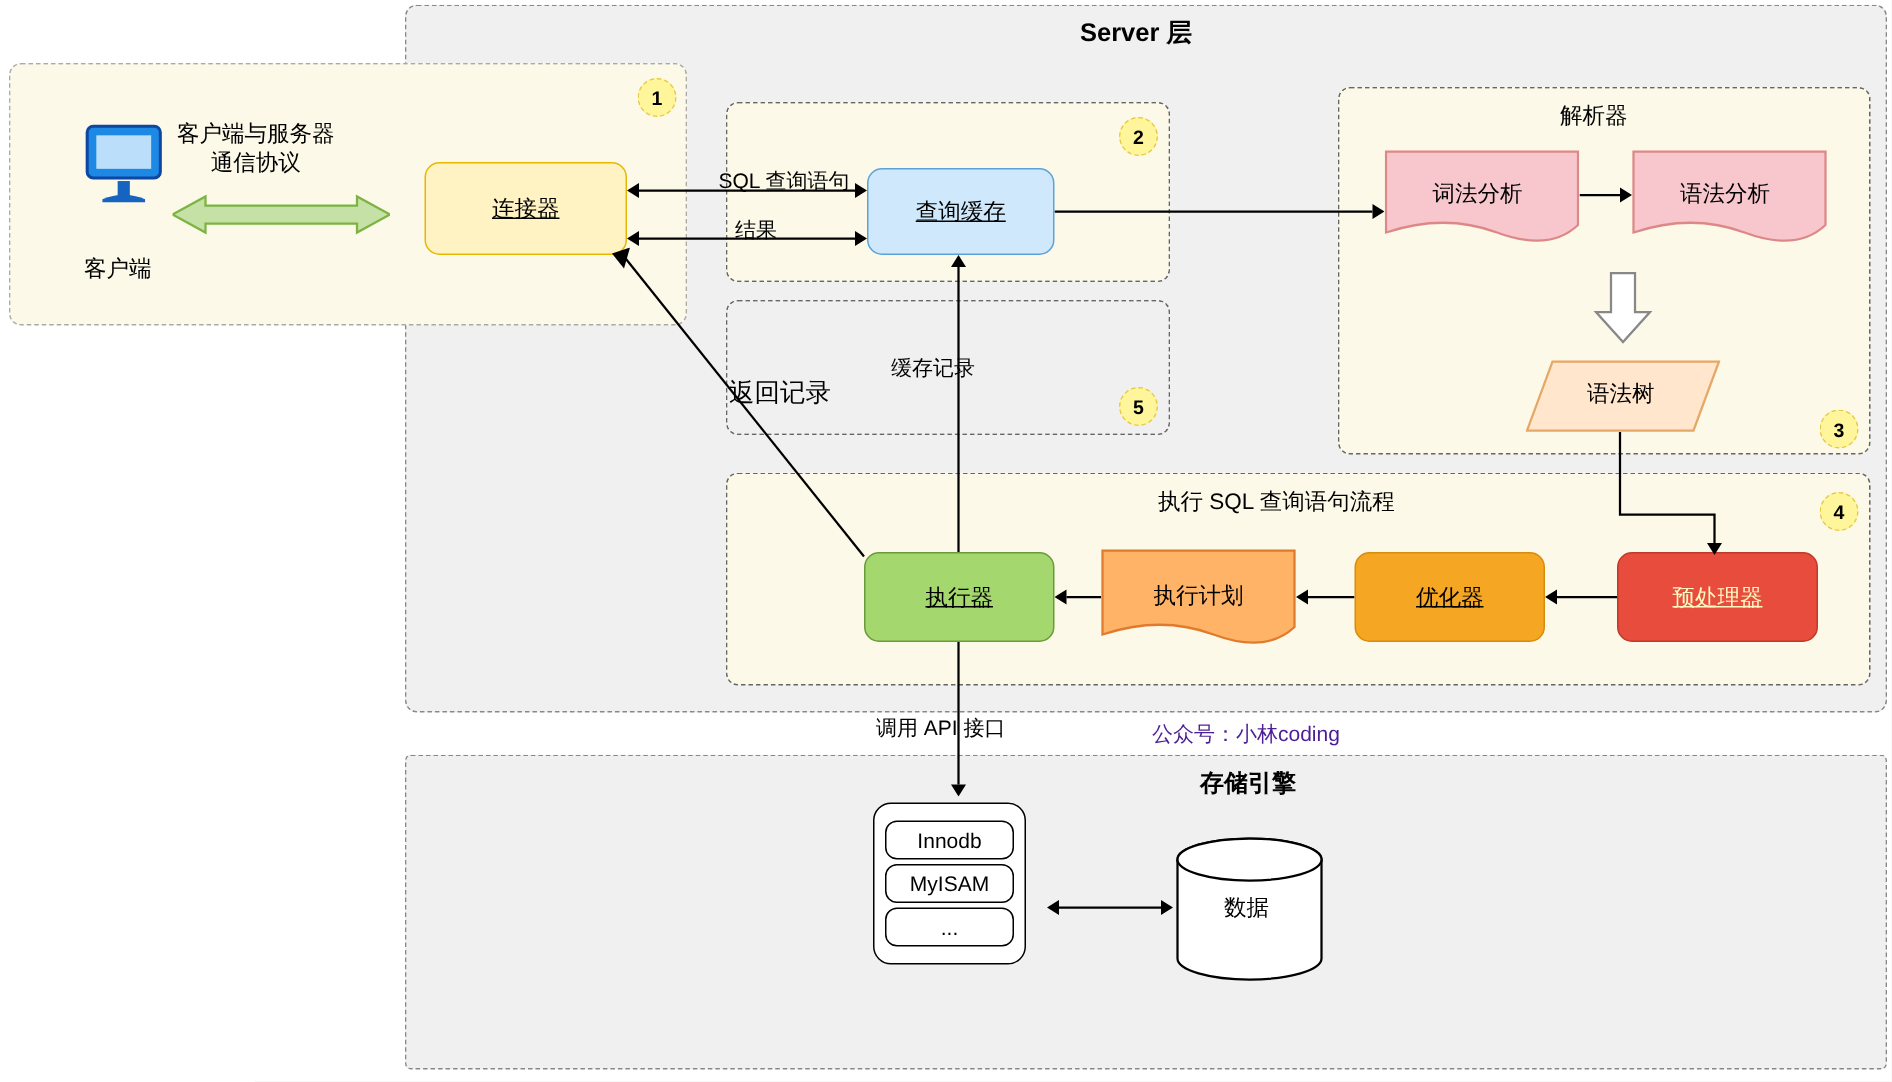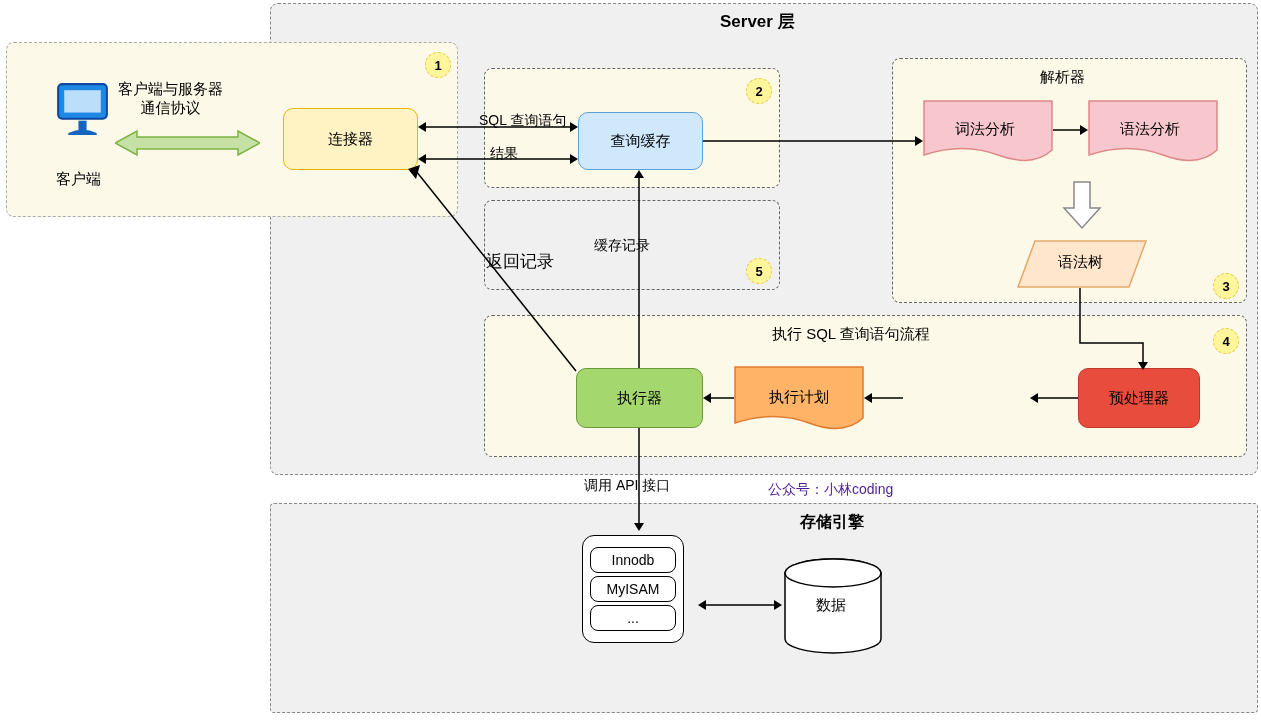--- a/index.html
+++ b/index.html
@@ -1,17 +1,17 @@
 <!DOCTYPE html>
 <html><head>
 <meta charset="utf-8">
 <style>
   body { margin:0; font-family:Arial,"Microsoft YaHei",sans-serif; background:#fff; }
   #canvas { position:relative; width:1261px; height:721px; }
-  .box { position:absolute; display:flex; align-items:center; justify-content:center; font-size:15px; box-sizing:border-box; }
+  .box { position:absolute; display:flex; align-items:center; justify-content:center; font-size:15px; box-sizing:border-box;text-decoration:underline; }
   .dashed-group { position:absolute; border:1.5px dashed #666; border-radius:8px; box-sizing:border-box; }
   .num-circle { position:absolute; width:24px; height:24px; border:1.5px dashed #e6c84a; border-radius:50%; background:#fff59b; display:flex; align-items:center; justify-content:center; font-size:13px; font-weight:bold; }
   .lbl { position:absolute; font-size:15px; white-space:nowrap; }
   .engine-item { border:1.5px solid #000; border-radius:8px; padding:4px 0; margin:3px 0; text-align:center; font-size:14px; }
 </style>
 </head>
 <body>
 
 <div id="canvas">
 
@@ -81,22 +81,23 @@
   <div class="lbl" style="left:772px; top:325px;">执行 SQL 查询语句流程</div>
   <div class="num-circle" style="left:1213px; top:328px;">4</div>
 
   <div class="box" style="left:576px; top:368px; width:127px; height:60px; background:#a4d86e; border:1.5px solid #6a9a3a; border-radius:10px;">执行器</div>
 
   <svg style="position:absolute; left:734px; top:366px;" width="130" height="70">
     <path d="M1 1 H129 V52 Q110 70 75 57 Q40 44 1 57 Z" fill="#ffb366" stroke="#e07b2e" stroke-width="1.5"></path>
   </svg>
   <div class="lbl" style="left:769px; top:388px;">执行计划</div>
 
+  <div class="box" style="left:903px; top:368px; width:127px; height:60px; background:#f5a623; border:1.5px solid #d88c0e; border-radius:10px;">优化器</div>
 
-  <div class="box" style="left:1078px; top:368px; width:122px; height:60px; background:#e74c3c; border:1.5px solid #c0392b; border-radius:10px; color:#000000;">预处理器</div>
+  <div class="box" style="left:1078px; top:368px; width:134px; height:60px; background:#e74c3c; border:1.5px solid #c0392b; border-radius:10px; color:#fef9c3;">预处理器</div>
 
   <svg style="position:absolute; left:418px; top:120px;" width="160" height="14">
     <line x1="8" y1="7" x2="152" y2="7" stroke="#000" stroke-width="1.5"></line>
     <polygon points="152,2 160,7 152,12" fill="#000"></polygon>
     <polygon points="8,2 0,7 8,12" fill="#000"></polygon>
   </svg>
   <div class="lbl" style="left:468px; top:112px; font-size:14px;margin-left:11px;">SQL 查询语句</div>
 
   <svg style="position:absolute; left:418px; top:152px;" width="160" height="14">
     <line x1="8" y1="7" x2="152" y2="7" stroke="#000" stroke-width="1.5"></line>

